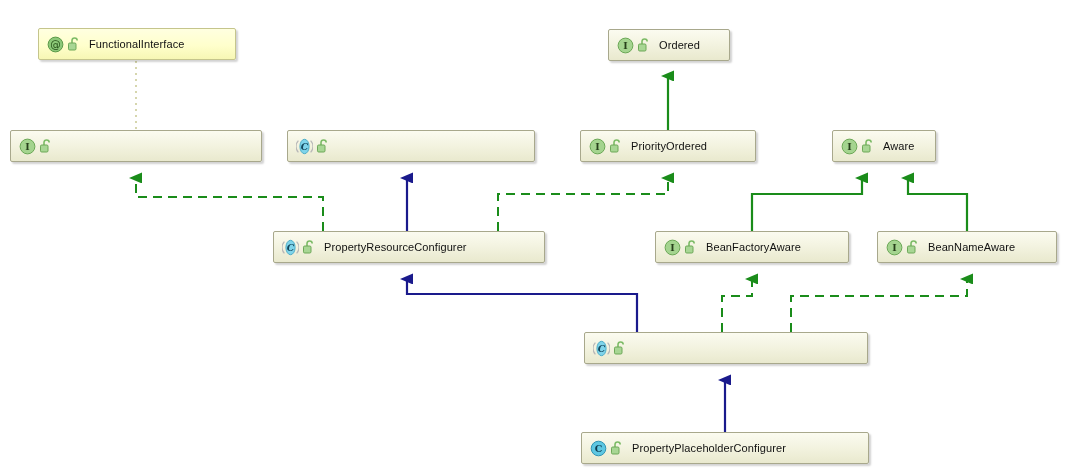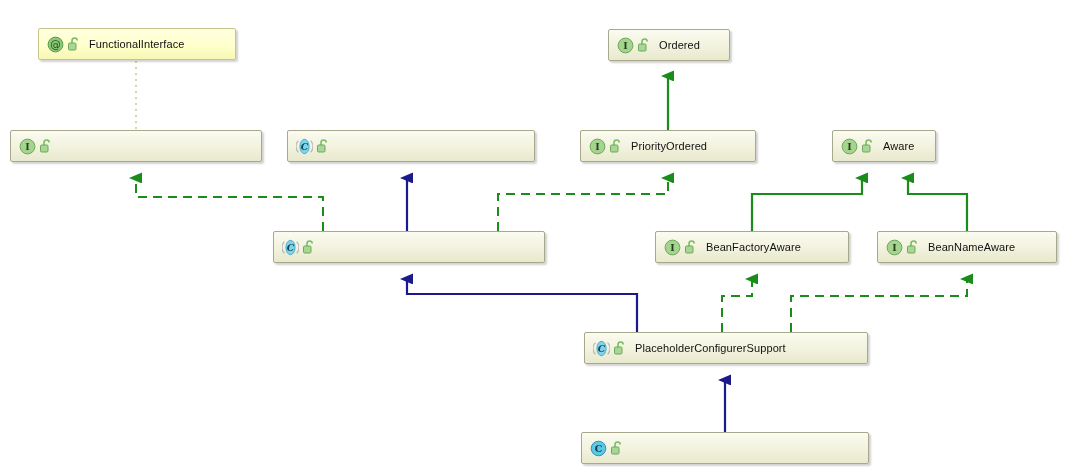--- a/index.html
+++ b/index.html
@@ -219,20 +219,21 @@
         <path d="M14.6,2.6 a8.6,8.6 0 0 1 0,11.8" fill="none" stroke="#b9b9b9" stroke-width="1.2"></path>
         <text x="8.5" y="12.2" font-family="DejaVu Serif, serif" font-size="9.5" font-style="italic" font-weight="bold" text-anchor="middle" fill="#12465c">C</text>
       </svg>
     </span>
     <span class="vis-icon">
       <svg width="15" height="16" viewBox="0 0 15 16">
         <path d="M5,7 V4.6 a2.6,2.6 0 0 1 5.2,0" fill="none" stroke="#7cbb66" stroke-width="1.6"></path>
         <rect x="1.5" y="7" width="7.5" height="7" rx="1.2" fill="#a8d694" stroke="#6ca857" stroke-width="1"></rect>
       </svg>
     </span>
+    <span class="node-label">PropertyResourceConfigurer</span>
   </div>
 
   <div class="uml-node" style="left: 655px; top: 231px; width: 194px;">
     <span class="stereo-icon">
       <svg width="17" height="17" viewBox="0 0 17 17">
         <circle cx="8.5" cy="8.5" r="7.4" fill="#a4d48f" stroke="#6ca857" stroke-width="1"></circle>
         <text x="8.5" y="12.3" font-family="DejaVu Serif, serif" font-size="9.5" font-weight="bold" text-anchor="middle" fill="#27401b">I</text>
       </svg>
     </span>
     <span class="vis-icon">
@@ -268,31 +269,31 @@
         <path d="M14.6,2.6 a8.6,8.6 0 0 1 0,11.8" fill="none" stroke="#b9b9b9" stroke-width="1.2"></path>
         <text x="8.5" y="12.2" font-family="DejaVu Serif, serif" font-size="9.5" font-style="italic" font-weight="bold" text-anchor="middle" fill="#12465c">C</text>
       </svg>
     </span>
     <span class="vis-icon">
       <svg width="15" height="16" viewBox="0 0 15 16">
         <path d="M5,7 V4.6 a2.6,2.6 0 0 1 5.2,0" fill="none" stroke="#7cbb66" stroke-width="1.6"></path>
         <rect x="1.5" y="7" width="7.5" height="7" rx="1.2" fill="#a8d694" stroke="#6ca857" stroke-width="1"></rect>
       </svg>
     </span>
-    <span class="node-label">PlaceholderConfigurerSupport</span>
   </div>
 
   <div class="uml-node" style="left: 581px; top: 432px; width: 288px;">
     <span class="stereo-icon">
       <svg width="17" height="17" viewBox="0 0 17 17">
         <circle cx="8.5" cy="8.5" r="7.3" fill="#5ec7e2" stroke="#2f93b3" stroke-width="1"></circle>
         <text x="8.5" y="12.2" font-family="DejaVu Serif, serif" font-size="9.5" font-weight="bold" text-anchor="middle" fill="#0d3c50">C</text>
       </svg>
     </span>
     <span class="vis-icon">
       <svg width="15" height="16" viewBox="0 0 15 16">
         <path d="M5,7 V4.6 a2.6,2.6 0 0 1 5.2,0" fill="none" stroke="#7cbb66" stroke-width="1.6"></path>
         <rect x="1.5" y="7" width="7.5" height="7" rx="1.2" fill="#a8d694" stroke="#6ca857" stroke-width="1"></rect>
       </svg>
     </span>
+    <span class="node-label">PropertyPlaceholderConfigurer</span>
   </div>
 
 </div>
 
 </body></html>

